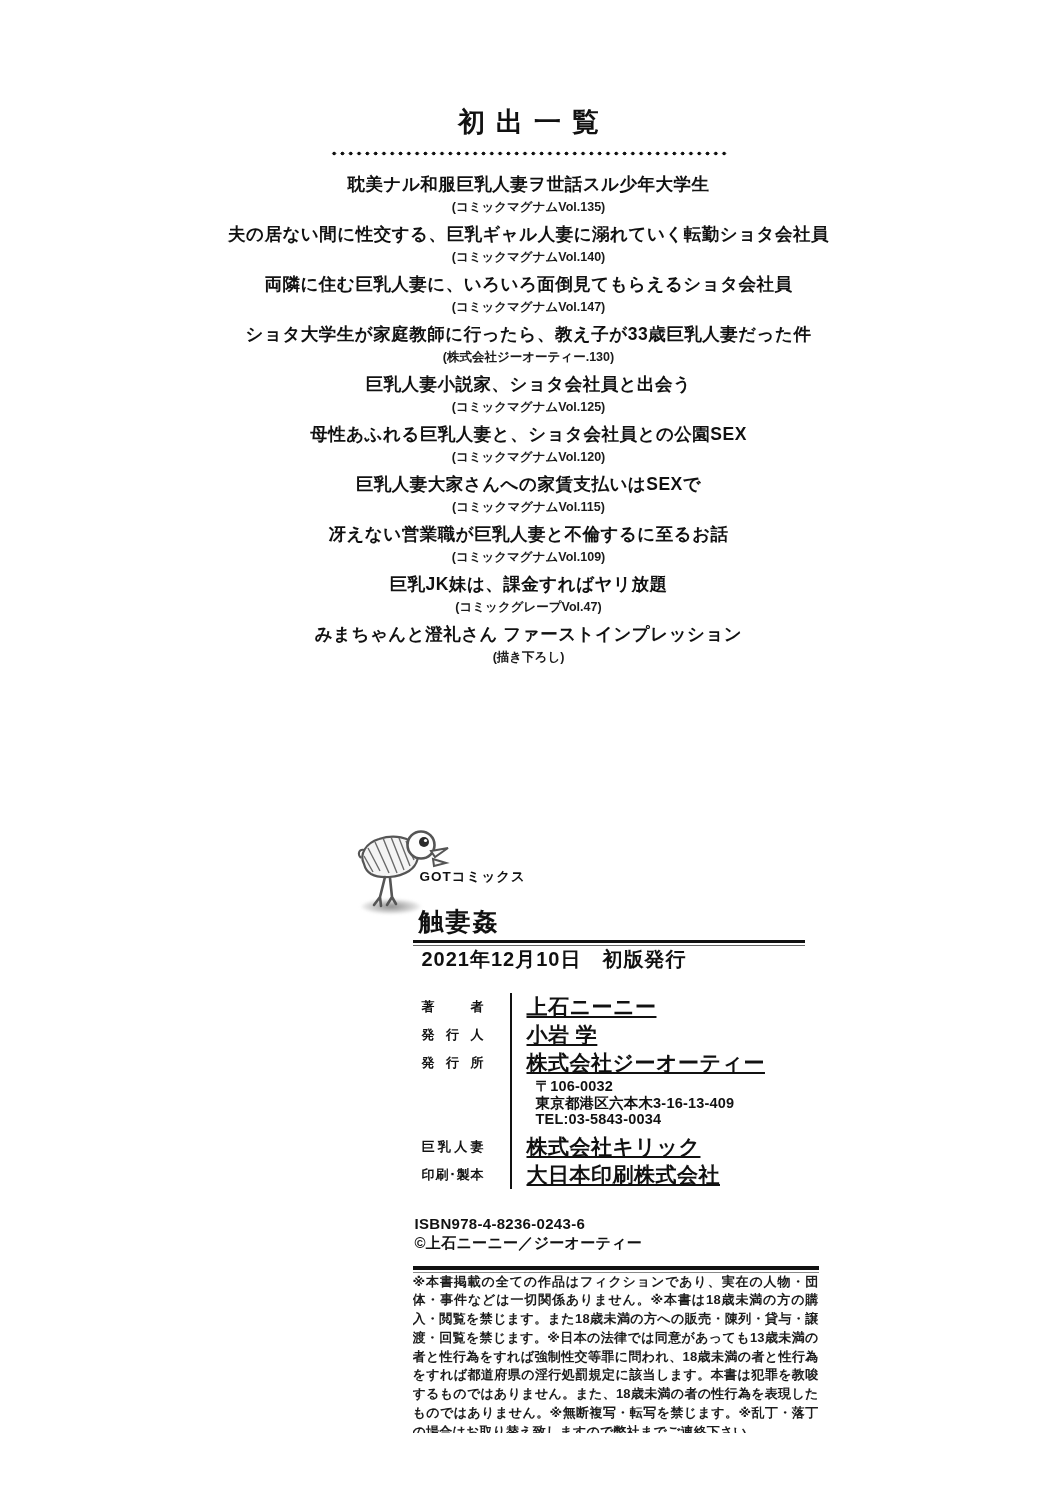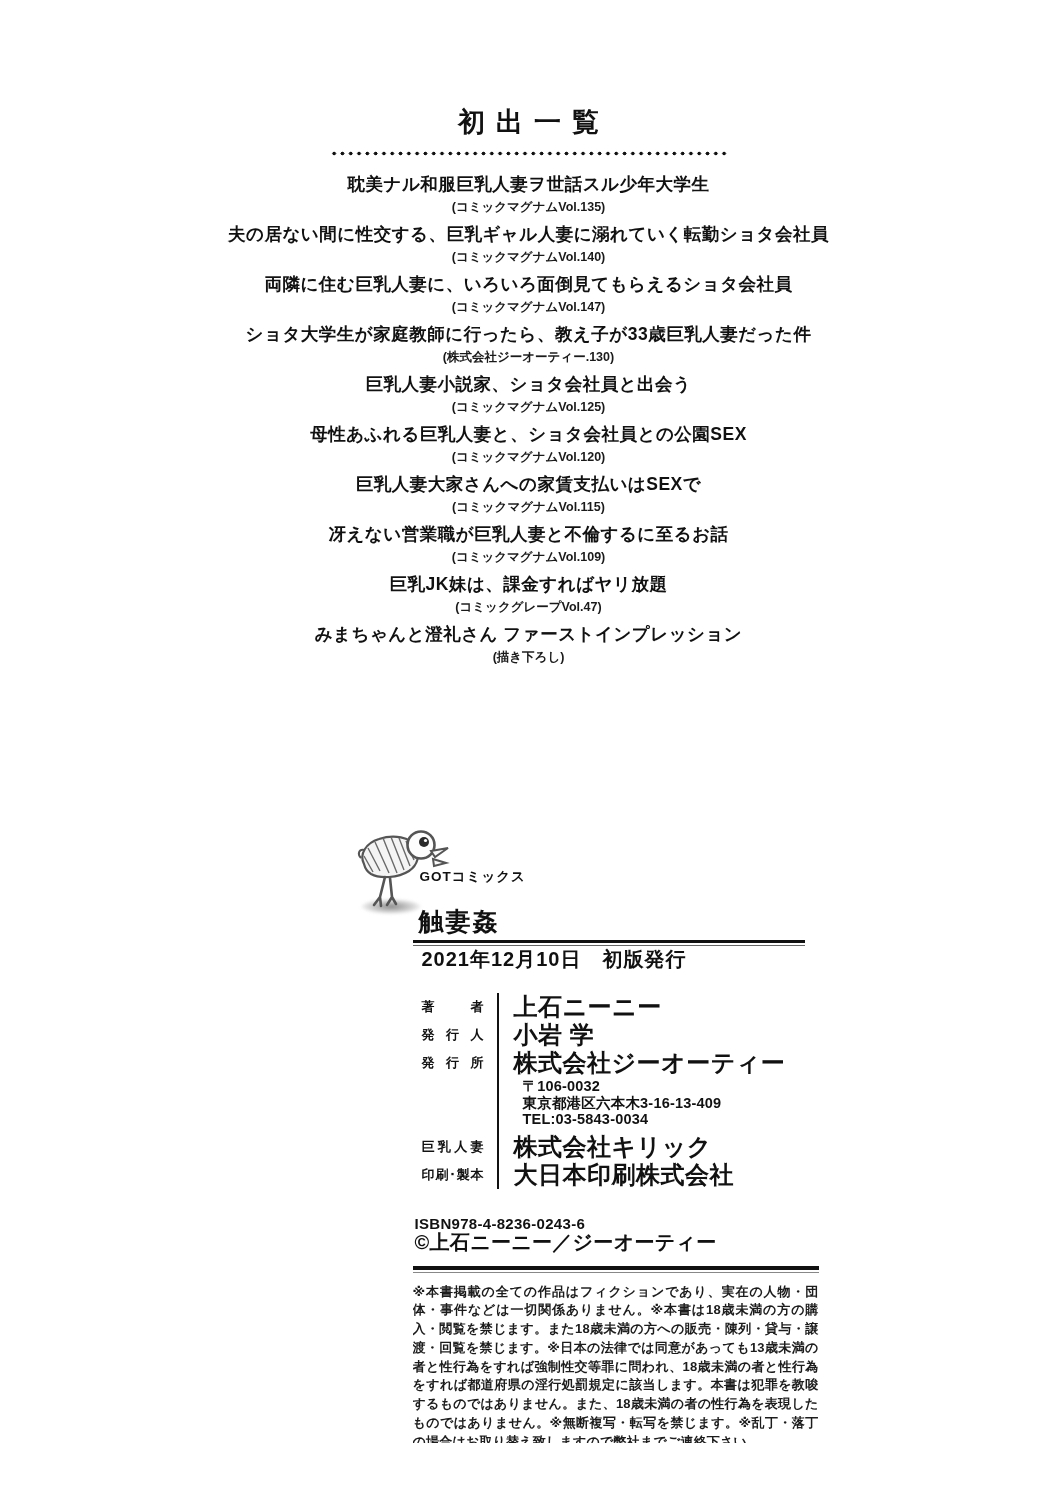--- a/index.html
+++ b/index.html
@@ -33,33 +33,33 @@
 
   
   .colophon { position:absolute; left:332px; top:868px; width:406px; }
   .imprint-label { font-size:13.5px; font-weight:bold; letter-spacing:1px; padding-left:7px; }
   .book-title { font-size:25px; font-weight:bold; letter-spacing:2px; padding-left:6px; margin-top:20px; line-height:30px; }
   .rule-title { width:392px; height:6px; margin-top:4px; border-top:3px solid #111; border-bottom:1px solid #666; }
   .edition { font-size:20px; font-weight:bold; letter-spacing:1px; padding-left:9px; line-height:26px; }
 
   table.credits { border-collapse:collapse; margin:21px 0 0 9px; }
   table.credits td { vertical-align:top; }
-  .cred-label-cell { border-right:2px solid #111; padding-right:13px; }
+  .cred-label-cell { border-right:2px solid #111; padding-right:26px; }
   .cred-label { width:62px; font-size:13px; font-weight:bold; text-align:justify; text-align-last:justify; padding-top:7px; line-height:14px; }
   .cred-value-cell { padding-left:15px; }
-  .cred-value { font-size:24px; font-weight:bold; line-height:28px; letter-spacing:0.5px; white-space:nowrap; }
+  .cred-value { font-size:21px; font-weight:bold; line-height:28px; letter-spacing:0.5px; white-space:nowrap;text-decoration:underline; }
   .cred-sub { font-size:14.5px; font-weight:bold; line-height:16.5px; padding:1px 0 5px 9px; letter-spacing:0.2px; }
   .cred-sub div { white-space:nowrap; }
 
   .isbn { font-size:15px; font-weight:bold; margin-top:25px; padding-left:2px; line-height:19px; letter-spacing:0.3px; }
-  .copyright { font-size:20px; font-weight:bold; padding-left:2px; line-height:19px; letter-spacing:0.3px; }
+  .copyright { font-size:15px; font-weight:bold; padding-left:2px; line-height:19px; letter-spacing:0.3px; }
 
   .rule-disclaimer { width:406px; height:7px; margin-top:14px; border-top:4px solid #111; border-bottom:1px solid #888; }
   .disclaimer {
-    margin-top:10px; width:406px; max-height:160px; overflow:hidden;
+    width:406px; max-height:160px; overflow:hidden;
     font-size:13px; font-weight:bold; line-height:18.8px; letter-spacing:0.2px;
     text-align:justify; color:#1c1c1c;
   }
 </style>
 </head>
 <body>
 
 <div class="page">
 
   <section class="pub">

